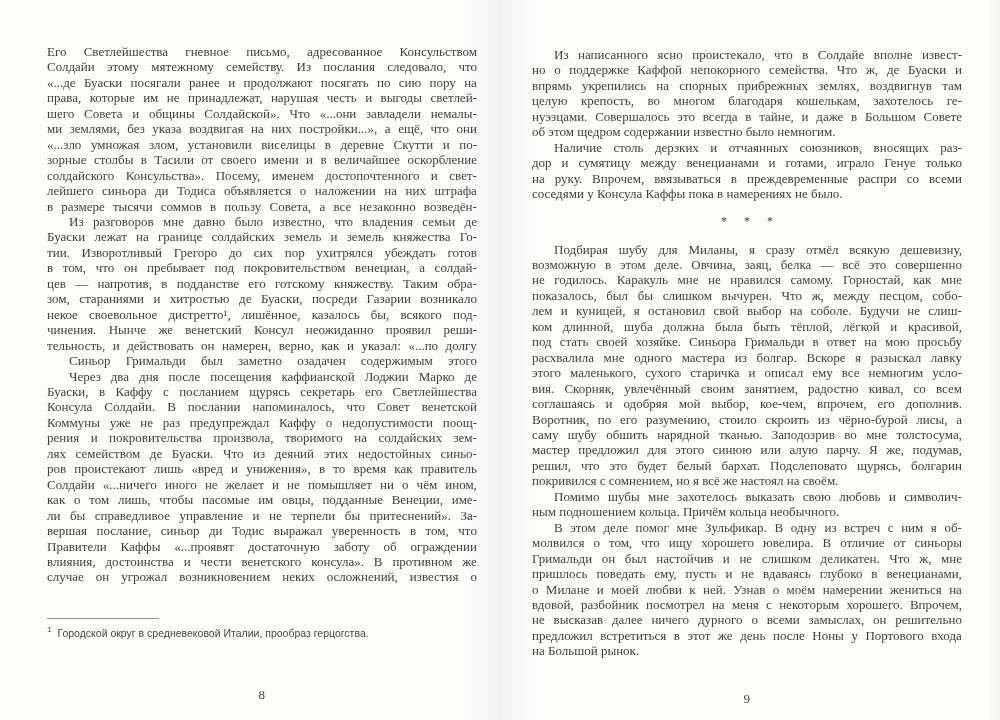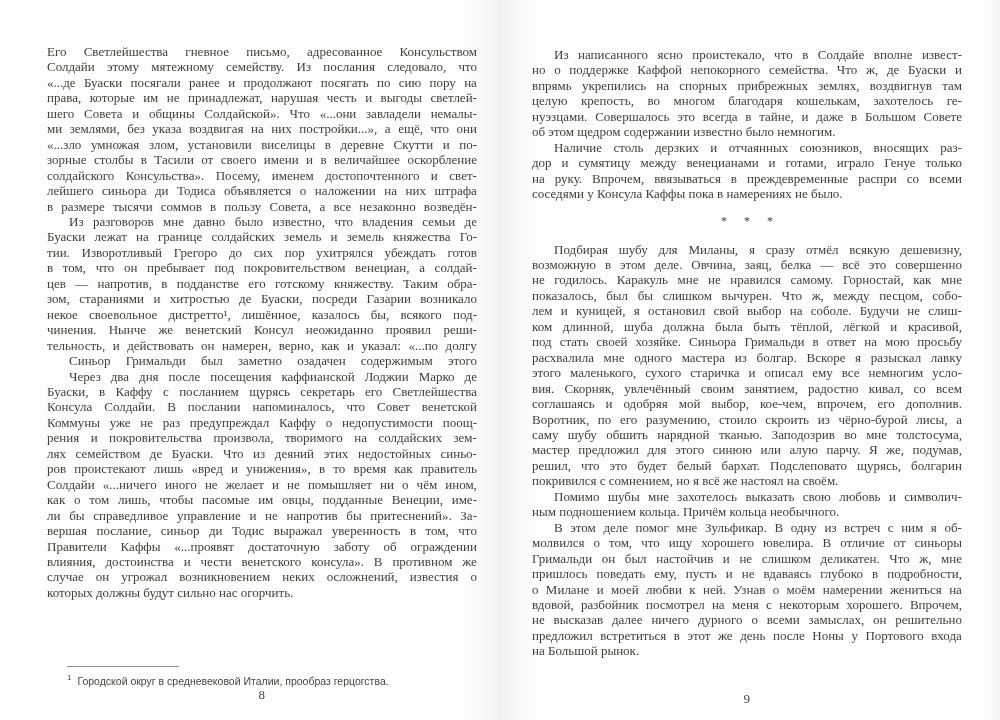--- a/index.html
+++ b/index.html
@@ -82,29 +82,28 @@
       <div class="line indent"><span>Синьор</span><span>Гримальди</span><span>был</span><span>заметно</span><span>озадачен</span><span>содержимым</span><span>этого</span></div>
       <div class="line indent"><span>Через</span><span>два</span><span>дня</span><span>после</span><span>посещения</span><span>каффианской</span><span>Лоджии</span><span>Марко</span><span>де</span></div>
       <div class="line"><span>Буаски,</span><span>в</span><span>Каффу</span><span>с</span><span>посланием</span><span>щурясь</span><span>секретарь</span><span>его</span><span>Светлейшества</span></div>
       <div class="line"><span>Консула</span><span>Солдайи.</span><span>В</span><span>послании</span><span>напоминалось,</span><span>что</span><span>Совет</span><span>венетской</span></div>
       <div class="line"><span>Коммуны</span><span>уже</span><span>не</span><span>раз</span><span>предупреждал</span><span>Каффу</span><span>о</span><span>недопустимости</span><span>поощ-</span></div>
       <div class="line"><span>рения</span><span>и</span><span>покровительства</span><span>произвола,</span><span>творимого</span><span>на</span><span>солдайских</span><span>зем-</span></div>
       <div class="line"><span>лях</span><span>семейством</span><span>де</span><span>Буаски.</span><span>Что</span><span>из</span><span>деяний</span><span>этих</span><span>недостойных</span><span>синьо-</span></div>
       <div class="line"><span>ров</span><span>проистекают</span><span>лишь</span><span>«вред</span><span>и</span><span>унижения»,</span><span>в</span><span>то</span><span>время</span><span>как</span><span>правитель</span></div>
       <div class="line"><span>Солдайи</span><span>«...ничего</span><span>иного</span><span>не</span><span>желает</span><span>и</span><span>не</span><span>помышляет</span><span>ни</span><span>о</span><span>чём</span><span>ином,</span></div>
       <div class="line"><span>как</span><span>о</span><span>том</span><span>лишь,</span><span>чтобы</span><span>пасомые</span><span>им</span><span>овцы,</span><span>подданные</span><span>Венеции,</span><span>име-</span></div>
-      <div class="line"><span>ли</span><span>бы</span><span>справедливое</span><span>управление</span><span>и</span><span>не</span><span>напротив</span><span>бы</span><span>притеснений».</span><span>За-</span></div>
+      <div class="line"><span>ли</span><span>бы</span><span>справедливое</span><span>управление</span><span>и</span><span>не</span><span>терпели</span><span>бы</span><span>притеснений».</span><span>За-</span></div>
       <div class="line"><span>вершая</span><span>послание,</span><span>синьор</span><span>ди</span><span>Тодис</span><span>выражал</span><span>уверенность</span><span>в</span><span>том,</span><span>что</span></div>
       <div class="line"><span>Правители</span><span>Каффы</span><span>«...проявят</span><span>достаточную</span><span>заботу</span><span>об</span><span>ограждении</span></div>
       <div class="line"><span>влияния,</span><span>достоинства</span><span>и</span><span>чести</span><span>венетского</span><span>консула».</span><span>В</span><span>противном</span><span>же</span></div>
       <div class="line"><span>случае</span><span>он</span><span>угрожал</span><span>возникновением</span><span>неких</span><span>осложнений,</span><span>известия</span><span>о</span></div>
-      <div class="line last">которых должны будут сильно нас огорчить.</div>
     </div>
 
-  <div class="footnote" id="left-footnote" style="position:absolute;left:47px;top:660px;width:430px;margin-left:20px;">
+  <div class="footnote" id="left-footnote" style="position:absolute;left:47px;top:612px;width:430px;">
     <hr class="footnote-rule">
     <div><sup>1</sup><span>Городской округ в средневековой Италии, прообраз герцогства.</span></div>
   </div>
 
   <div class="page-body" id="right-body">
 
   <div class="line indent"><span>Из</span><span>написанного</span><span>ясно</span><span>проистекало,</span><span>что</span><span>в</span><span>Солдайе</span><span>вполне</span><span>извест-</span></div>
       <div class="line"><span>но</span><span>о</span><span>поддержке</span><span>Каффой</span><span>непокорного</span><span>семейства.</span><span>Что</span><span>ж,</span><span>де</span><span>Буаски</span><span>и</span></div>
       <div class="line"><span>впрямь</span><span>укрепились</span><span>на</span><span>спорных</span><span>прибрежных</span><span>землях,</span><span>воздвигнув</span><span>там</span></div>
       <div class="line"><span>целую</span><span>крепость,</span><span>во</span><span>многом</span><span>благодаря</span><span>кошелькам,</span><span>захотелось</span><span>ге-</span></div>
@@ -129,21 +128,21 @@
       <div class="line"><span>Воротник,</span><span>по</span><span>его</span><span>разумению,</span><span>стоило</span><span>скроить</span><span>из</span><span>чёрно-бурой</span><span>лисы,</span><span>а</span></div>
       <div class="line"><span>саму</span><span>шубу</span><span>обшить</span><span>нарядной</span><span>тканью.</span><span>Заподозрив</span><span>во</span><span>мне</span><span>толстосума,</span></div>
       <div class="line"><span>мастер</span><span>предложил</span><span>для</span><span>этого</span><span>синюю</span><span>или</span><span>алую</span><span>парчу.</span><span>Я</span><span>же,</span><span>подумав,</span></div>
       <div class="line"><span>решил,</span><span>что</span><span>это</span><span>будет</span><span>белый</span><span>бархат.</span><span>Подслеповато</span><span>щурясь,</span><span>болгарин</span></div>
       <div class="line last">покривился с сомнением, но я всё же настоял на своём.</div>
       <div class="line indent"><span>Помимо</span><span>шубы</span><span>мне</span><span>захотелось</span><span>выказать</span><span>свою</span><span>любовь</span><span>и</span><span>символич-</span></div>
       <div class="line last">ным подношением кольца. Причём кольца необычного.</div>
       <div class="line indent"><span>В</span><span>этом</span><span>деле</span><span>помог</span><span>мне</span><span>Зульфикар.</span><span>В</span><span>одну</span><span>из</span><span>встреч</span><span>с</span><span>ним</span><span>я</span><span>об-</span></div>
       <div class="line"><span>молвился</span><span>о</span><span>том,</span><span>что</span><span>ищу</span><span>хорошего</span><span>ювелира.</span><span>В</span><span>отличие</span><span>от</span><span>синьоры</span></div>
       <div class="line"><span>Гримальди</span><span>он</span><span>был</span><span>настойчив</span><span>и</span><span>не</span><span>слишком</span><span>деликатен.</span><span>Что</span><span>ж,</span><span>мне</span></div>
-      <div class="line"><span>пришлось</span><span>поведать</span><span>ему,</span><span>пусть</span><span>и</span><span>не</span><span>вдаваясь</span><span>глубоко</span><span>в</span><span>подробности,</span></div>
+      <div class="line"><span>пришлось</span><span>поведать</span><span>ему,</span><span>пусть</span><span>и</span><span>не</span><span>вдаваясь</span><span>глубоко</span><span>в</span><span>венецианами,</span></div>
       <div class="line"><span>о</span><span>Милане</span><span>и</span><span>моей</span><span>любви</span><span>к</span><span>ней.</span><span>Узнав</span><span>о</span><span>моём</span><span>намерении</span><span>жениться</span><span>на</span></div>
       <div class="line"><span>вдовой,</span><span>разбойник</span><span>посмотрел</span><span>на</span><span>меня</span><span>с</span><span>некоторым</span><span>хорошего.</span><span>Впрочем,</span></div>
       <div class="line"><span>не</span><span>высказав</span><span>далее</span><span>ничего</span><span>дурного</span><span>о</span><span>всеми</span><span>замыслах,</span><span>он</span><span>решительно</span></div>
       <div class="line"><span>предложил</span><span>встретиться</span><span>в</span><span>этот</span><span>же</span><span>день</span><span>после</span><span>Ноны</span><span>у</span><span>Портового</span><span>входа</span></div>
       <div class="line last">на Большой рынок.</div>
     </div>
 
   <div class="page-number" id="page-number-left">8</div>
   <div class="page-number" id="page-number-right">9</div>
 

